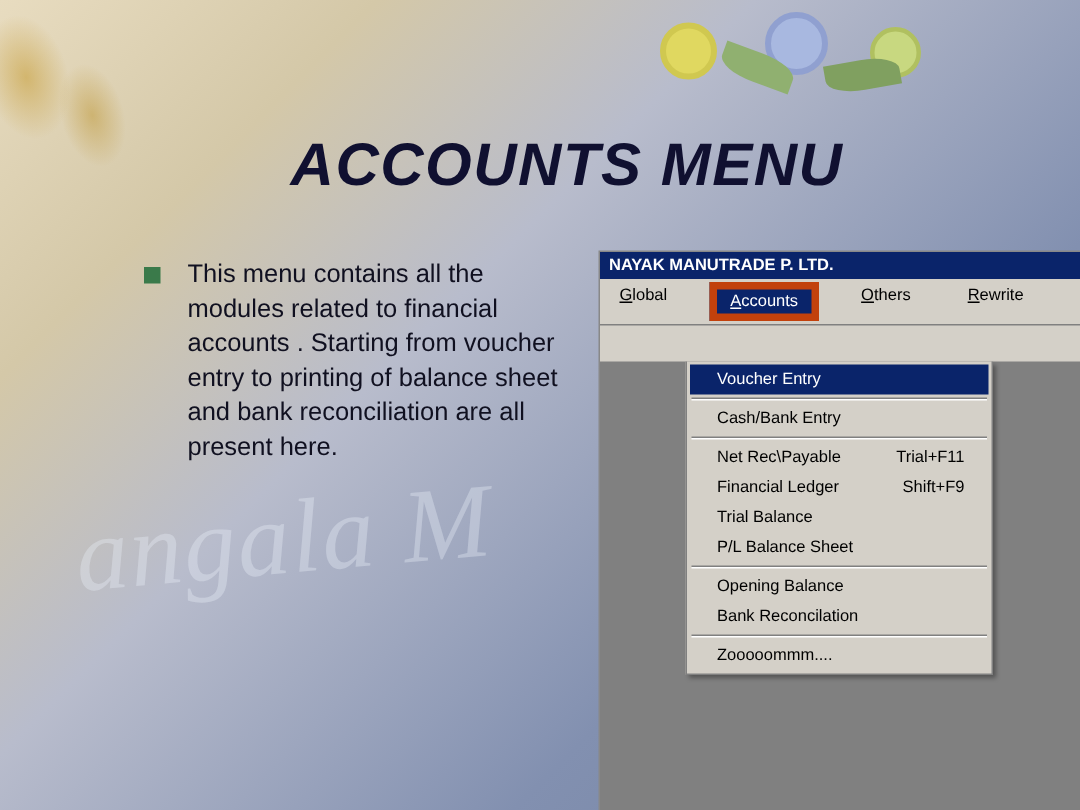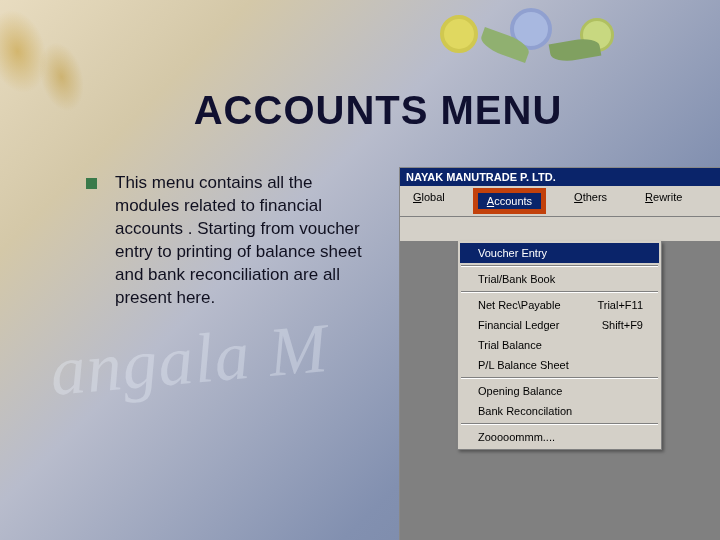--- a/index.html
+++ b/index.html
@@ -52,30 +52,31 @@
     letter-spacing: 1px;
   }
 
   .slide-title {
     position: absolute;
     top: 88px;
     left: 0; right: 0;
     text-align: center;
     font-family: Verdana, sans-serif;
     font-weight: 900;
+    font-style: italic;
     font-size: 40px;
     color: #101030;
     letter-spacing: 1px;
     padding-left: 36px;
   }
 
   .body-row {
     position: absolute;
     top: 172px;
-    left: 86px;
+    left: 96px;
     right: 20px;
     display: flex;
     align-items: flex-start;
   }
 
   .bullet-sq {
     width: 11px; height: 11px;
     background: #3a7a4a;
     margin-top: 6px;
     margin-right: 18px;
@@ -190,21 +191,21 @@
       <div class="mitem"><span class="ul">R</span>ewrite</div>
       <div class="mitem">Set<span class="ul">u</span></div>
     </div>
   <div class="workspace">
     <div class="dropdown" id="dropdown">
         <div class="dd-item hl">
           <span>Voucher Entry</span>
         </div>
         <div class="dd-sep"></div>
         <div class="dd-item">
-          <span>Trial/Bank Book</span>
+          <span>Cash/Bank Entry</span>
         </div>
         <div class="dd-sep"></div>
         <div class="dd-item">
           <span>Net Rec\Payable</span>
           <span>Trial+F11</span>
         </div>
         <div class="dd-item">
           <span>Financial Ledger</span>
           <span>Shift+F9</span>
         </div>

